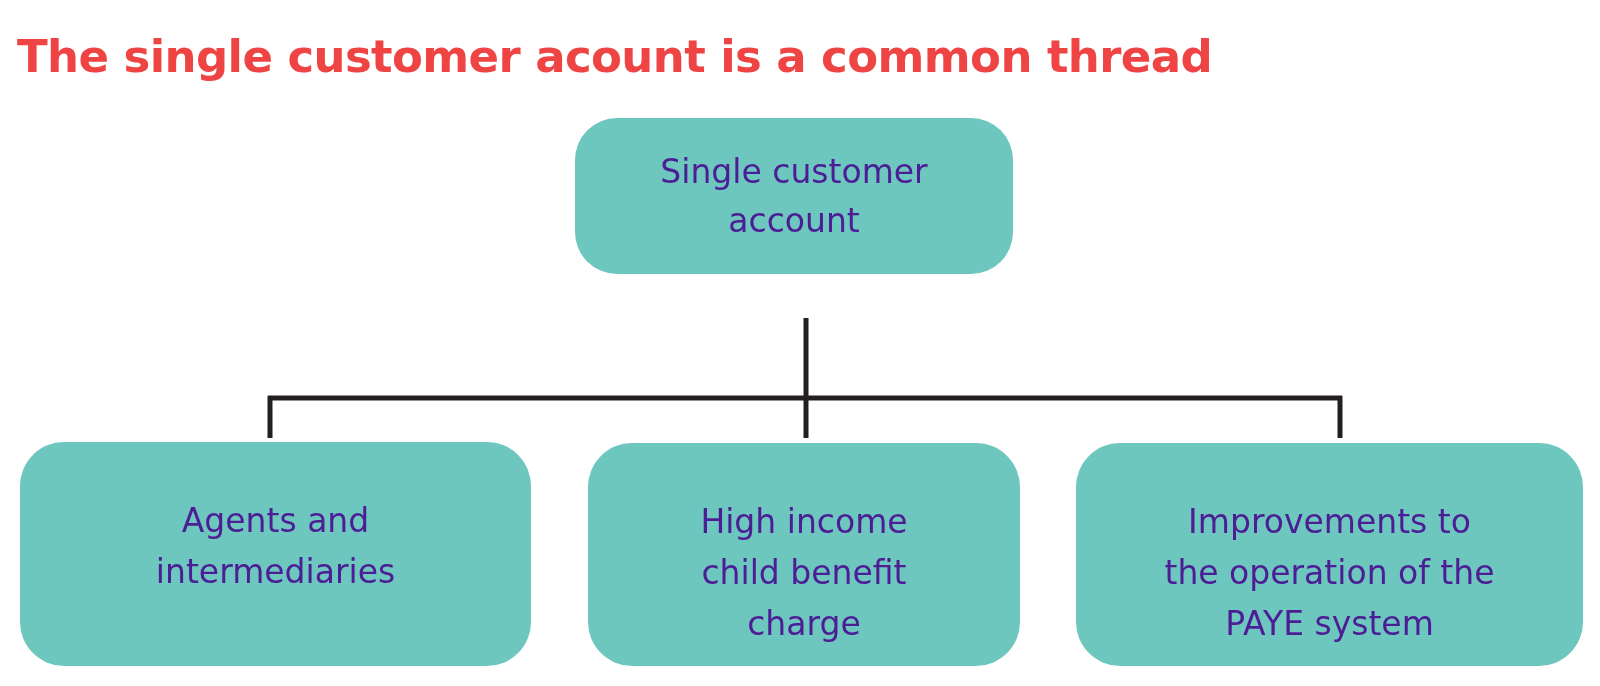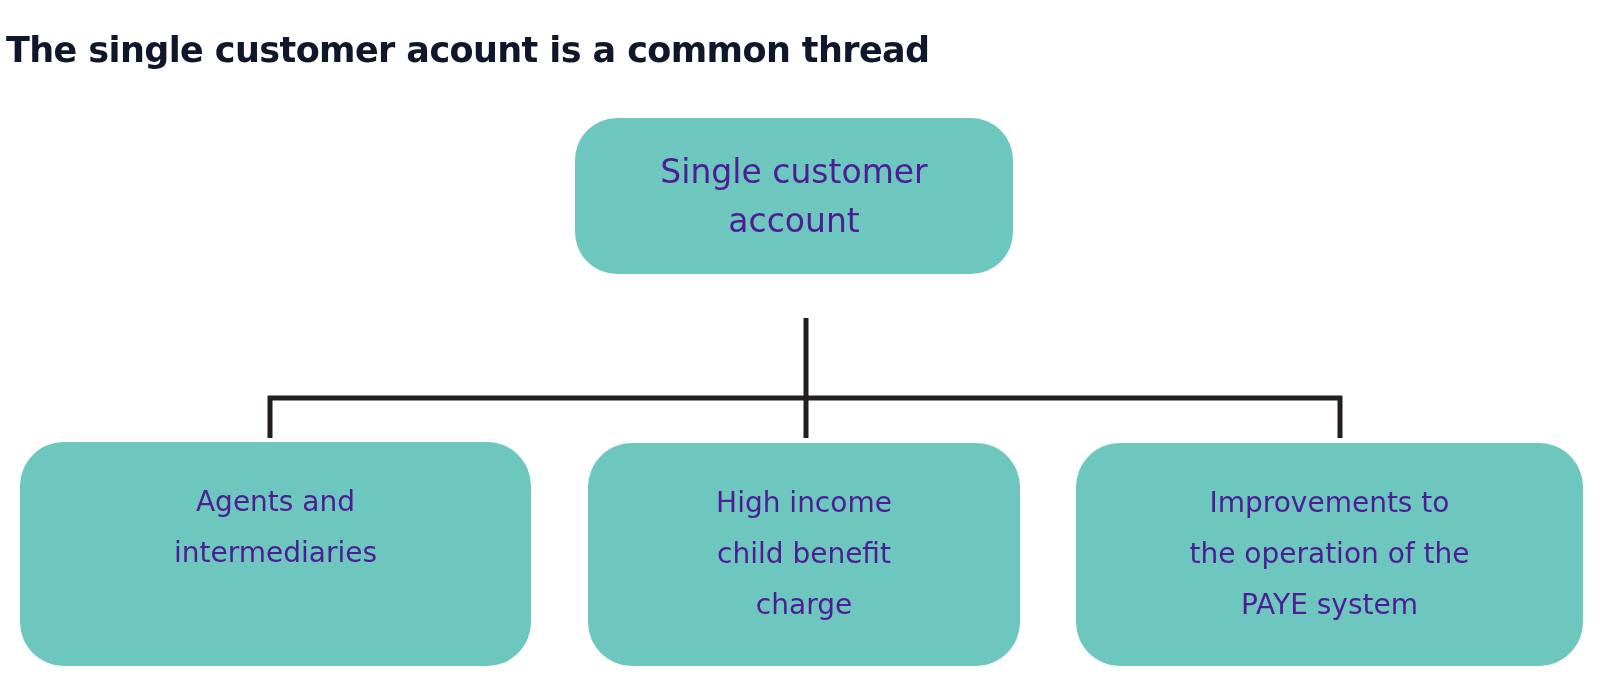--- a/index.html
+++ b/index.html
@@ -16,27 +16,27 @@
     position: relative;
     width: 1600px;
     height: 686px;
     background: #ffffff;
     overflow: hidden;
   }
 
   
   .page-title {
     position: absolute;
-    left: 6px;
+    left: 17px;
     top: -2px;
     font-family: "DejaVu Sans", "Liberation Sans", sans-serif;
-    font-size: 35px;
+    font-size: 45px;
     font-weight: 700;
     letter-spacing: -0.6px;
-    color: #0f172a;
+    color: #ef4444;
     white-space: nowrap;
     line-height: 58px;
   }
 
   
   .connectors {
     position: absolute;
     left: 0;
     top: 0;
     width: 1600px;
@@ -74,24 +74,24 @@
     font-size: 33px;
     line-height: 49px;
     align-items: center;
   }
   .node--root .node-label {
     padding: 0 26px;
   }
 
   
   .node--child {
-    font-size: 28px;
+    font-size: 33px;
     line-height: 51px;
     border-radius: 44px;
-    padding-top: 34px;
+    padding-top: 53px;
   }
 
   .node--child-1 {
     left: 20px;
     top: 442px;
     width: 511px;
     height: 224px;
   }
 
   .node--child-2 {

